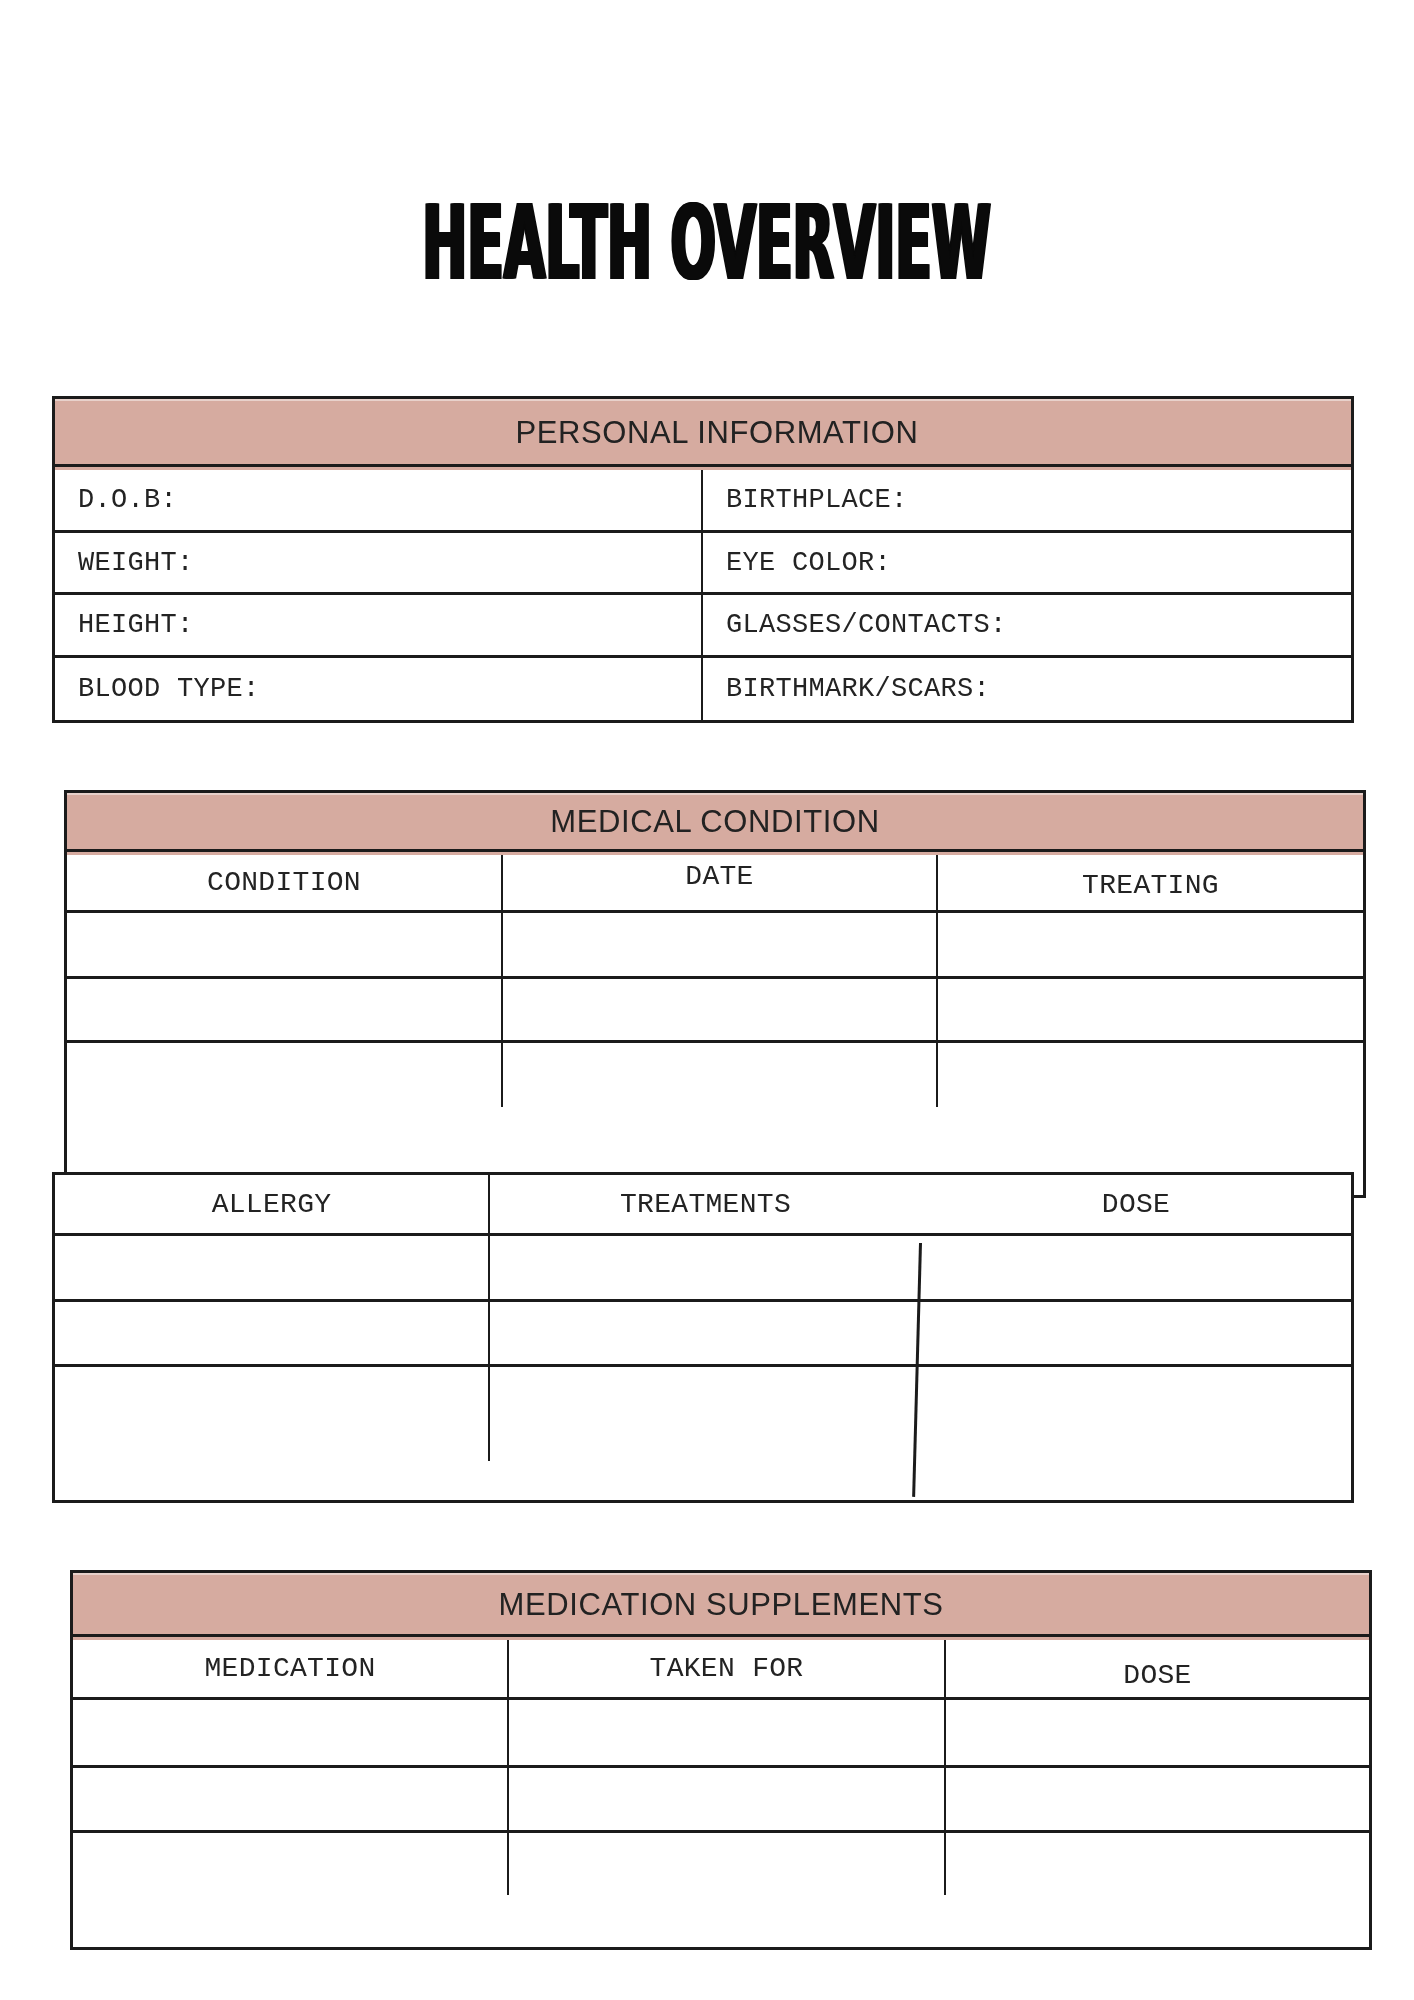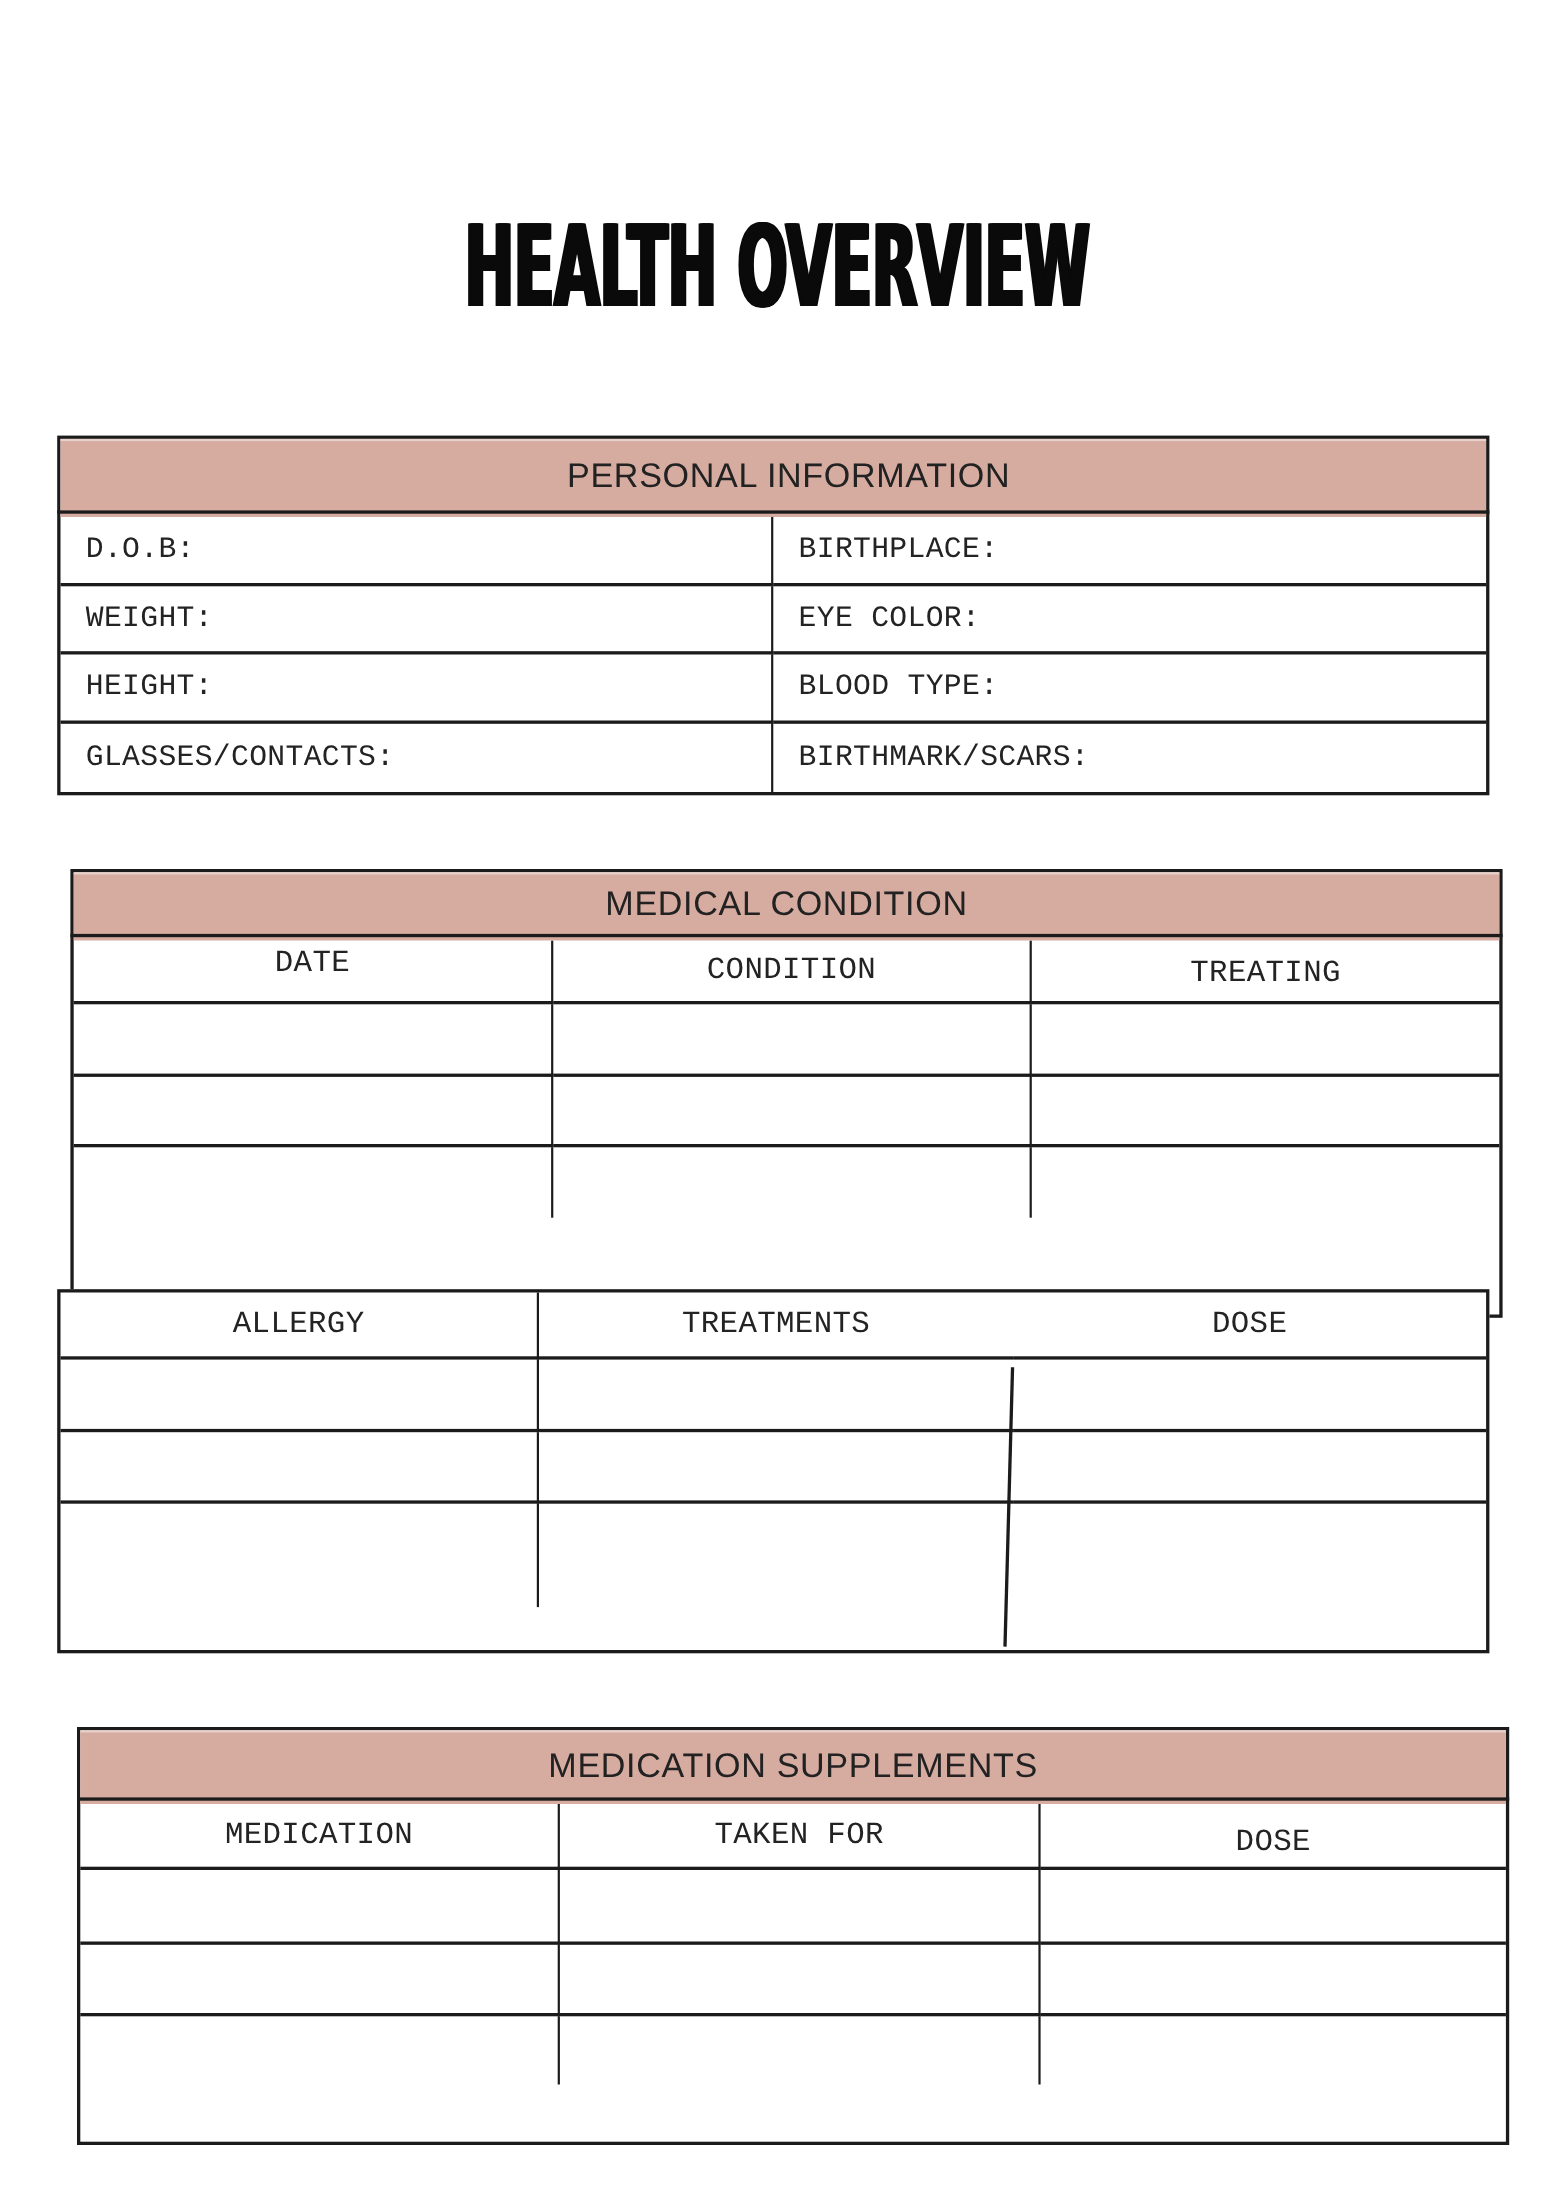--- a/index.html
+++ b/index.html
@@ -117,41 +117,41 @@
       <div class="cell lbl">
           <span>WEIGHT:</span>
         </div>
       <div class="cell lbl">
           <span>EYE COLOR:</span>
         </div>
       <div class="cell lbl">
           <span>HEIGHT:</span>
         </div>
       <div class="cell lbl">
+          <span>GLASSES/CONTACTS:</span>
+        </div>
+      <div class="cell lbl">
           <span>BLOOD TYPE:</span>
-        </div>
-      <div class="cell lbl">
-          <span>GLASSES/CONTACTS:</span>
         </div>
       <div class="cell lbl">
           <span>BIRTHMARK/SCARS:</span>
         </div>
     </div>
   </section>
 
   <section class="tbl s2">
     <div class="bar">
       <span class="bar-title">MEDICAL CONDITION</span>
     </div>
     <div class="grid g3">
       <div class="cell ctr head">
+          <span>CONDITION</span>
+        </div>
+      <div class="cell ctr head">
           <span class="nud-up">DATE</span>
-        </div>
-      <div class="cell ctr head">
-          <span>CONDITION</span>
         </div>
       <div class="cell ctr head">
           <span class="nud-dn1">TREATING</span>
         </div>
       <div class="cell"></div>
       <div class="cell"></div>
       <div class="cell"></div>
       <div class="cell"></div>
       <div class="cell"></div>
       <div class="cell"></div>

